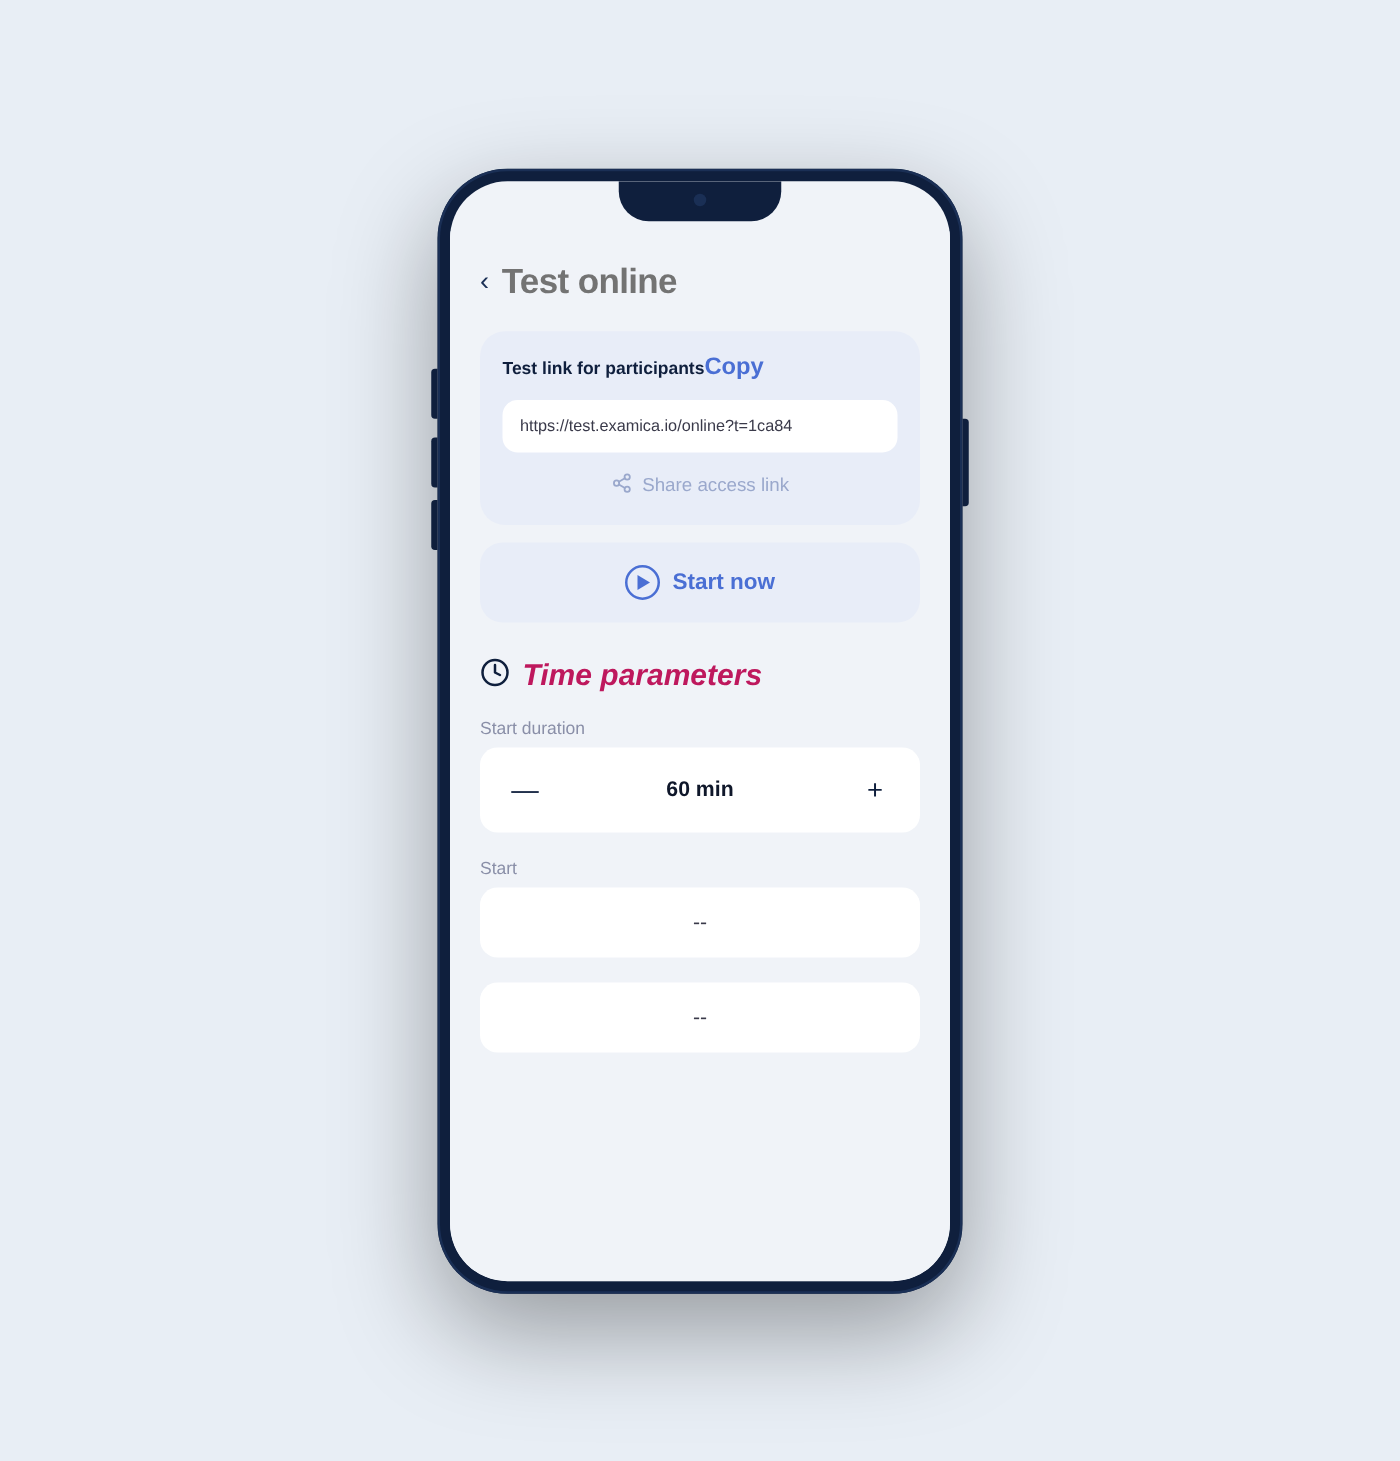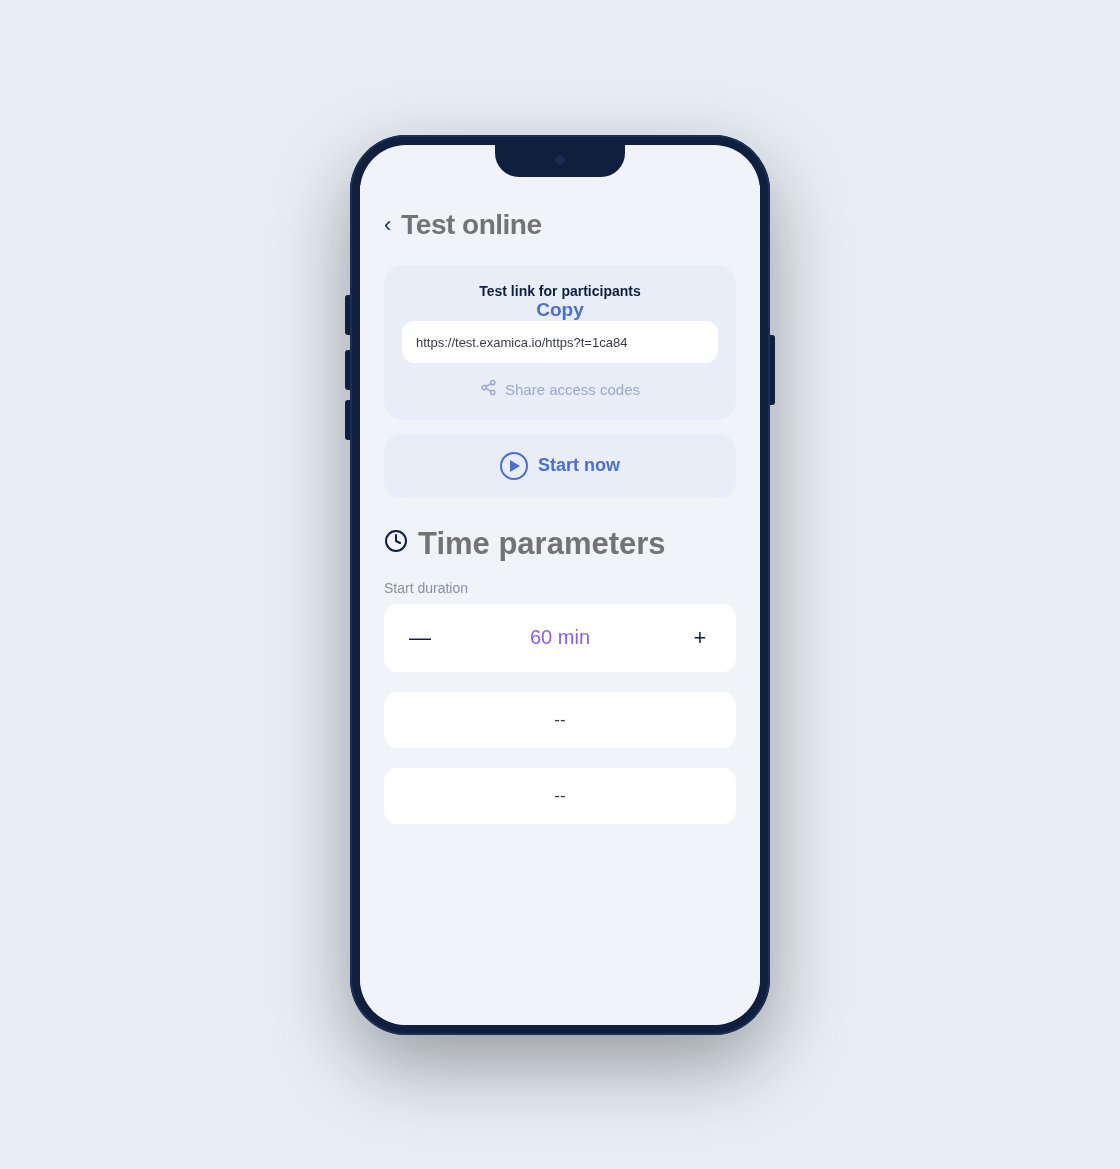--- a/index.html
+++ b/index.html
@@ -124,24 +124,23 @@
     
     .test-link-card {
       background: #e8edf8;
       border-radius: 20px;
       padding: 18px 18px 16px;
       margin-bottom: 14px;
     }
 
     .card-header-row {
       display: flex;
-      justify-content: flex-end;
-      align-items: center;
-      margin-bottom: 0;
-      flex-direction: column;
+      justify-content: flex-start;
+      align-items: center;
+      margin-bottom: 15px;
     }
 
     .card-label {
       font-size: 14px;
       font-weight: 600;
       color: #0f1f3d;
     }
 
     .copy-btn {
       font-size: 19px;
@@ -233,23 +232,24 @@
       gap: 10px;
       margin-bottom: 18px;
     }
 
     .clock-icon {
       font-size: 22px;
       color: #0f1f3d;
     }
 
     .section-title {
-      font-size: 31px;
+      font-size: 24px;
       font-weight: 700;
-      color: #737373;
+      color: #be185d;
+      font-style: italic;
     }
 
     .field-label {
       font-size: 14px;
       color: #8a8fa8;
       margin-bottom: 8px;
       font-weight: 400;
     }
 
     
@@ -272,23 +272,23 @@
       width: 36px;
       height: 36px;
       display: flex;
       align-items: center;
       justify-content: center;
       font-weight: 300;
       line-height: 1;
     }
 
     .stepper-value {
-      font-size: 20px;
-      color: #8b5cf6;
-      font-weight: 400;
+      font-size: 17px;
+      color: #0f172a;
+      font-weight: 700;
     }
 
     
     .date-field {
       background: #fff;
       border-radius: 14px;
       padding: 18px;
       text-align: center;
       margin-bottom: 20px;
     }
@@ -314,34 +314,34 @@
           <span class="back-icon">‹</span>
           <span class="page-title">Test online</span>
         </div>
 
         <div class="test-link-card">
           <div class="card-header-row">
             <span class="card-label">Test link for participants</span>
             <button class="copy-btn">Copy</button>
           </div>
           <div class="link-box">
-            <span class="link-text">https://test.examica.io/https?t=1ca84</span>
+            <span class="link-text">https://test.examica.io/online?t=1ca84</span>
           </div>
           <div class="share-codes-row">
             <span class="share-icon">
               
               <svg width="17" height="17" viewBox="0 0 24 24" fill="none" stroke="#9aa8cc" stroke-width="2" stroke-linecap="round" stroke-linejoin="round">
                 <circle cx="18" cy="5" r="3"></circle>
                 <circle cx="6" cy="12" r="3"></circle>
                 <circle cx="18" cy="19" r="3"></circle>
                 <line x1="8.59" y1="13.51" x2="15.42" y2="17.49"></line>
                 <line x1="15.41" y1="6.51" x2="8.59" y2="10.49"></line>
               </svg>
             </span>
-            <span class="share-codes-label">Share access codes</span>
+            <span class="share-codes-label">Share access link</span>
           </div>
         </div>
 
         <button class="start-now-btn">
           <div class="play-icon">
             <div class="play-triangle"></div>
           </div>
           <span class="start-now-label">Start now</span>
         </button>
 
@@ -355,20 +355,21 @@
           <span class="section-title">Time parameters</span>
         </div>
 
         <div class="field-label">Start duration</div>
         <div class="duration-stepper">
           <button class="stepper-btn">—</button>
           <span class="stepper-value">60 min</span>
           <button class="stepper-btn">+</button>
         </div>
 
+        <div class="field-label">Start</div>
         <div class="date-field">
           <span class="date-placeholder">--</span>
         </div>
 
         <div class="date-field">
           <span class="date-placeholder">--</span>
         </div>
 
       </div>
     </div>

